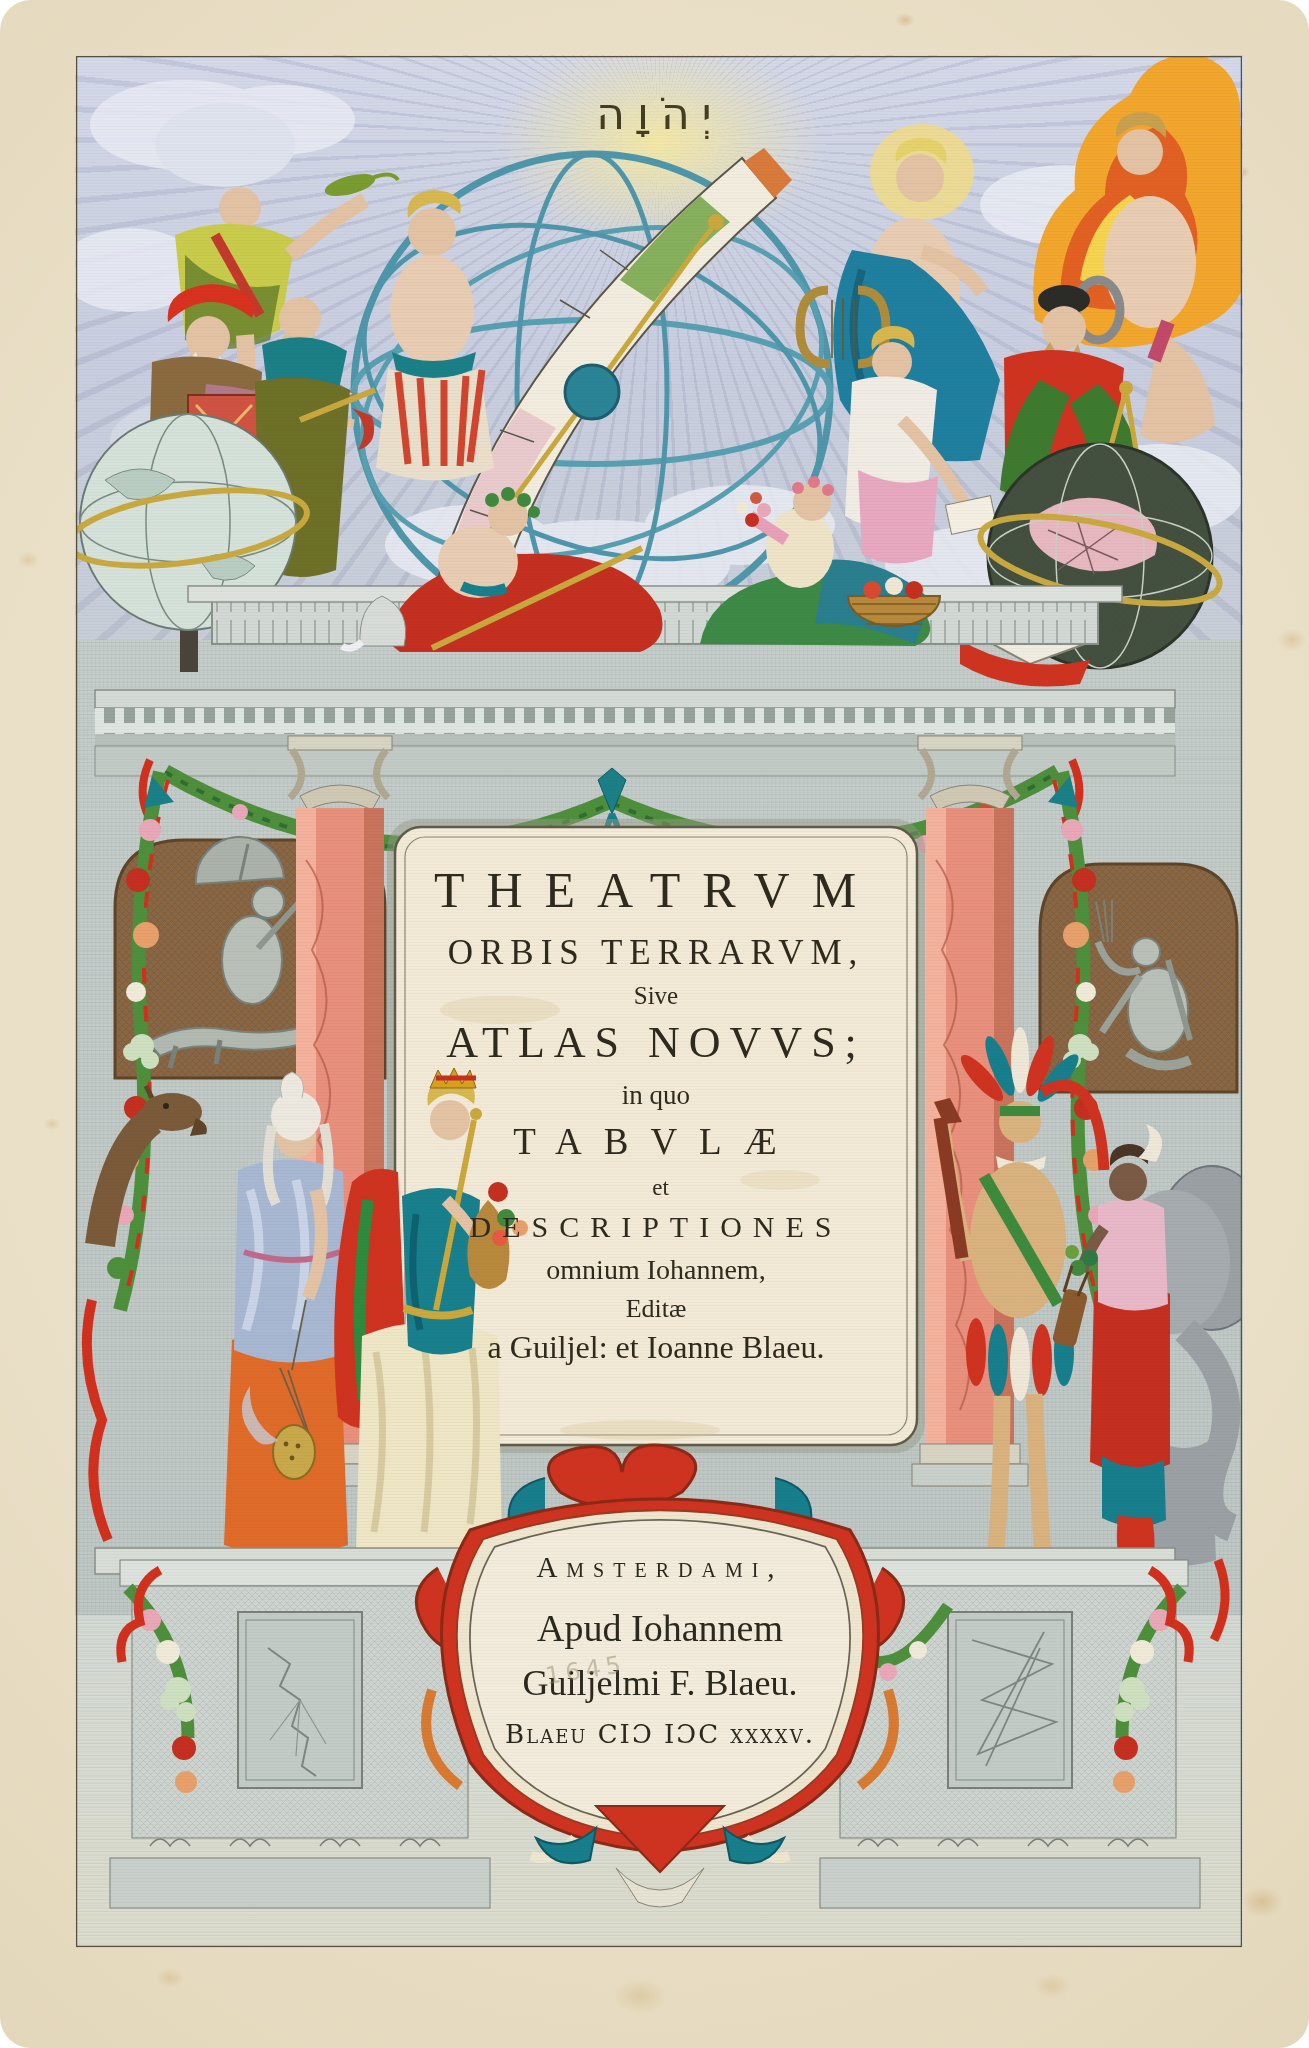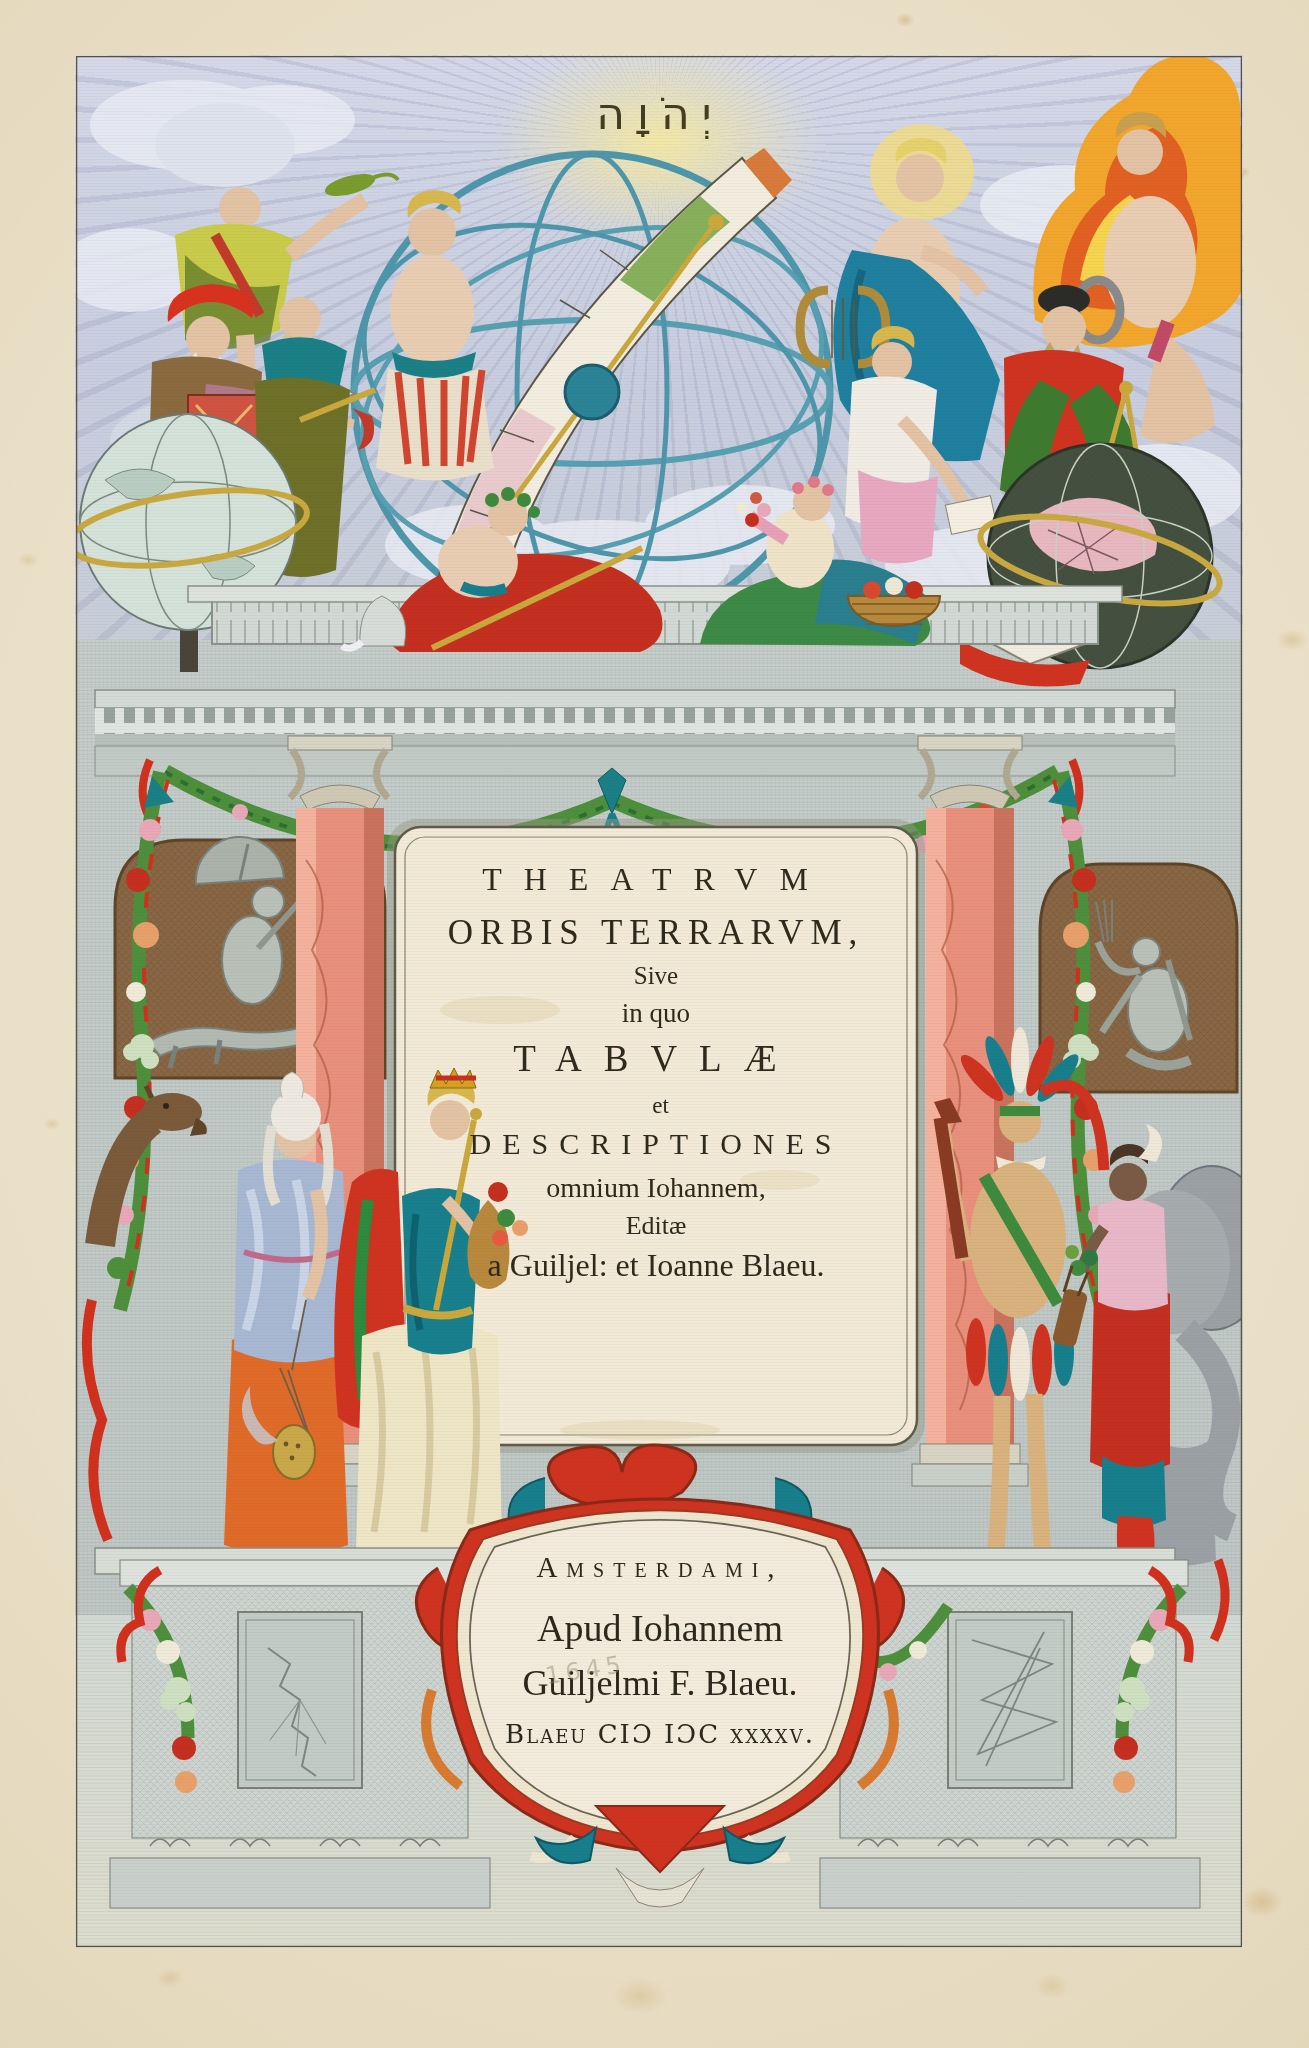--- a/index.html
+++ b/index.html
@@ -8,21 +8,21 @@
     background:
       radial-gradient(14px 10px at 905px 20px, rgba(186,138,62,.35), rgba(186,138,62,0) 70%),
       radial-gradient(10px 8px at 1243px 172px, rgba(186,138,62,.33), rgba(186,138,62,0) 70%),
       radial-gradient(22px 16px at 1292px 640px, rgba(186,138,62,.25), rgba(186,138,62,0) 70%),
       radial-gradient(16px 12px at 28px 560px, rgba(186,138,62,.22), rgba(186,138,62,0) 70%),
       radial-gradient(12px 9px at 52px 1124px, rgba(186,138,62,.25), rgba(186,138,62,0) 70%),
       radial-gradient(40px 26px at 640px 1996px, rgba(196,162,96,.30), rgba(196,162,96,0) 70%),
       radial-gradient(26px 18px at 1052px 1986px, rgba(196,162,96,.28), rgba(196,162,96,0) 70%),
       radial-gradient(30px 22px at 1262px 1902px, rgba(186,138,62,.30), rgba(186,138,62,0) 70%),
       radial-gradient(20px 14px at 170px 1978px, rgba(186,138,62,.22), rgba(186,138,62,0) 70%),
-      radial-gradient(1200px 1500px at 50% 45%, #efe6d0 0%, #e9dfc6 60%, #e2d5b8 100%);}
+      radial-gradient(1200px 1500px at 50% 45%, #efe6d0 0%, #e9dfc6 60%, #e2d5b8 100%); border-radius: 31px;}
   .plate{position:absolute;left:75px;top:55px;width:1168px;height:1893px;overflow:hidden;}
   .sky{position:absolute;left:0;top:0;width:1168px;height:585px;
     background:
       radial-gradient(230px 150px at 50% 15%, rgba(245,233,162,.95), rgba(245,233,162,0) 72%),
       repeating-conic-gradient(from 180deg at 50% 15%, rgba(108,112,150,.15) 0deg .6deg, rgba(0,0,0,0) .6deg 3deg),
       linear-gradient(#d4d8e9 0%, #c8cedf 55%, #c8ced8 100%);}
   .wall{position:absolute;left:0;top:585px;width:1168px;height:975px;
     background:
       repeating-linear-gradient(90deg, rgba(70,80,78,.05) 0 1px, rgba(0,0,0,0) 1px 4px),
       repeating-linear-gradient(0deg, rgba(70,80,78,.06) 0 1px, rgba(0,0,0,0) 1px 4px),
@@ -33,21 +33,21 @@
       linear-gradient(#d3d9d4, #ddddcd);}
   svg.art{position:absolute;left:0;top:0;width:1309px;height:2048px;z-index:2;}
   .texture{position:absolute;left:75px;top:55px;width:1168px;height:1893px;z-index:3;pointer-events:none;
     background:
       repeating-linear-gradient(0deg, rgba(60,62,78,.04) 0 1px, rgba(0,0,0,0) 1px 3px);}
   .textlayer{position:absolute;inset:0;z-index:4;color:#2e2a1e;}
   .hebrew{position:absolute;left:455px;top:88px;width:410px;text-align:center;
     font-family:"DejaVu Sans",sans-serif;font-size:44px;letter-spacing:12px;color:#453d22;}
   .titleblock{position:absolute;left:398px;top:846px;width:516px;text-align:center;line-height:1.12;}
   .titleblock div{white-space:nowrap;}
-  .t1{font-size:32px;letter-spacing:22px;margin-bottom:15px;padding-top:16px;}
+  .t1{font-size:50px;letter-spacing:22px;margin-bottom:15px;padding-top:16px;}
   .t2{font-size:35px;letter-spacing:7px;margin-bottom:10px;}
   .t3{font-size:25px;margin-bottom:8px;}
   .t4{font-size:44px;letter-spacing:9px;margin-bottom:13px;}
   .t5{font-size:27px;margin-bottom:10px;}
   .t6{font-size:37px;letter-spacing:22px;margin-bottom:13px;}
   .t7{font-size:23px;margin-bottom:9px;padding-left:9px;}
   .t8{font-size:30px;letter-spacing:11px;margin-bottom:11px;}
   .t9{font-size:28px;margin-bottom:8px;}
   .t10{font-size:26px;margin-bottom:7px;}
   .t11{font-size:32px;}
@@ -590,20 +590,21 @@
 
   <div class="texture"></div>
 
   <div class="textlayer">
     <div class="hebrew">יְהֹוָה</div>
 
     <div class="titleblock">
       <div class="t1">THEATRVM</div>
       <div class="t2">ORBIS TERRARVM,</div>
       <div class="t3">Sive</div>
+      <div class="t4">ATLAS NOVVS;</div>
       <div class="t5">in quo</div>
       <div class="t6">TABVLÆ</div>
       <div class="t7">et</div>
       <div class="t8">DESCRIPTIONES</div>
       <div class="t9">omnium Iohannem,</div>
       <div class="t10">Editæ</div>
       <div class="t11">a Guiljel: et Ioanne Blaeu.</div>
     </div>
 
     <div class="imprintblock">

